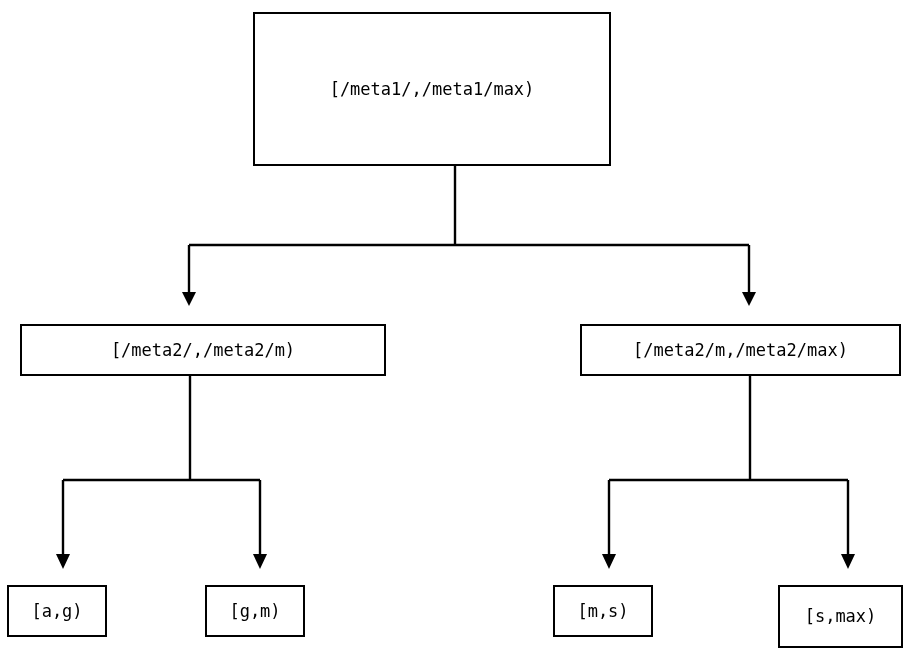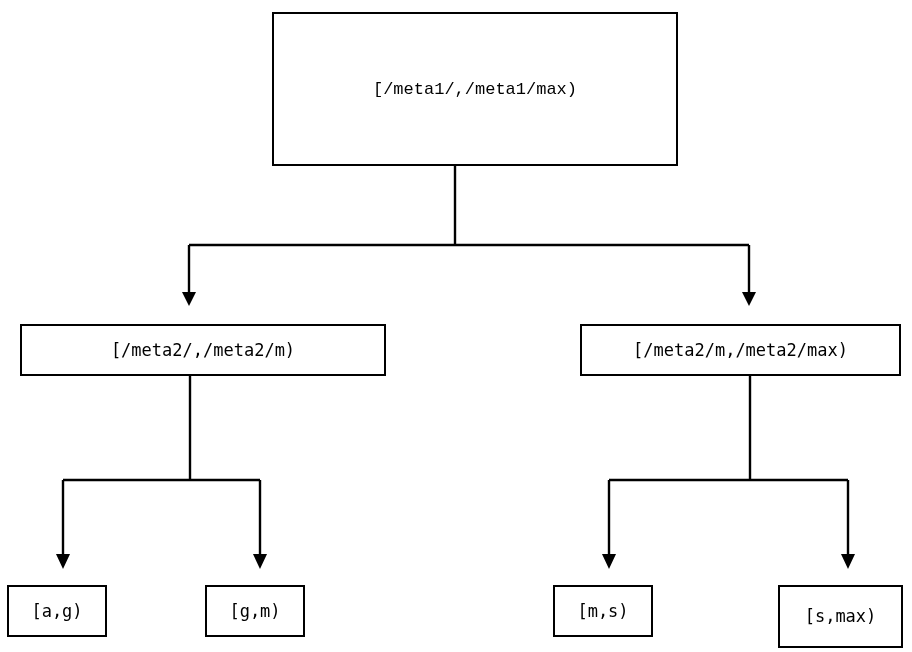--- a/index.html
+++ b/index.html
@@ -68,21 +68,21 @@
     <line x1="750" y1="376" x2="750" y2="480" stroke="#000000" stroke-width="2.4"></line>
     <line x1="609" y1="480" x2="848" y2="480" stroke="#000000" stroke-width="2.4"></line>
 
     <line x1="609" y1="480" x2="609" y2="555" stroke="#000000" stroke-width="2.4"></line>
     <polygon points="602,554 616,554 609,569" fill="#000000"></polygon>
 
     <line x1="848" y1="480" x2="848" y2="555" stroke="#000000" stroke-width="2.4"></line>
     <polygon points="841,554 855,554 848,569" fill="#000000"></polygon>
   </svg>
 
-  <div class="node" id="node-root" style="left: 272px; top: 12px; width: 406px; height: 154px; font-family: Liberation Mono, monospace;">[/meta1/,/meta1/max)</div>
+  <div class="node" id="node-root" style="left: 253px; top: 12px; width: 358px; height: 154px;">[/meta1/,/meta1/max)</div>
 
   <div class="node" id="node-mid-left" style="left: 20px; top: 324px; width: 366px; height: 52px;">[/meta2/,/meta2/m)</div>
 
   <div class="node" id="node-mid-right" style="left: 580px; top: 324px; width: 321px; height: 52px;">[/meta2/m,/meta2/max)</div>
 
   <div class="node" id="node-leaf-ag" style="left: 7px; top: 585px; width: 100px; height: 52px;">[a,g)</div>
 
   <div class="node" id="node-leaf-gm" style="left: 205px; top: 585px; width: 100px; height: 52px;">[g,m)</div>
 
   <div class="node" id="node-leaf-ms" style="left: 553px; top: 585px; width: 100px; height: 52px;">[m,s)</div>

